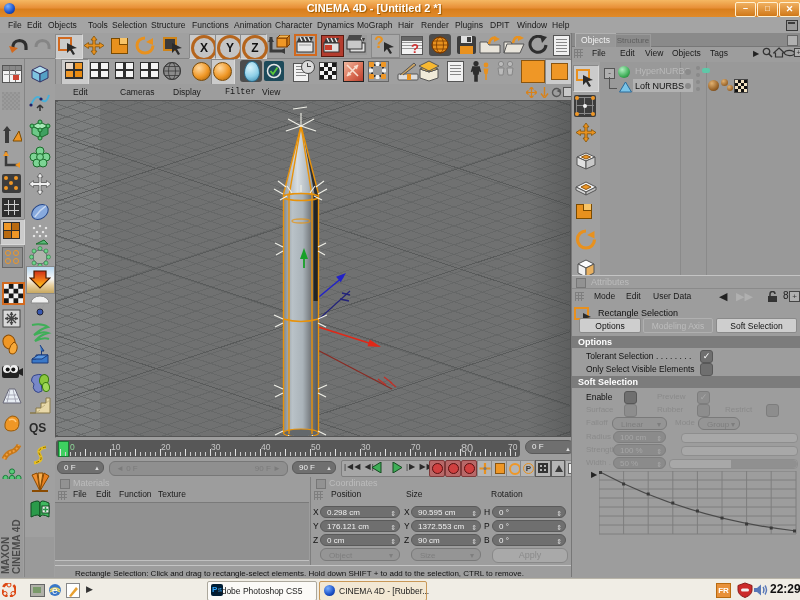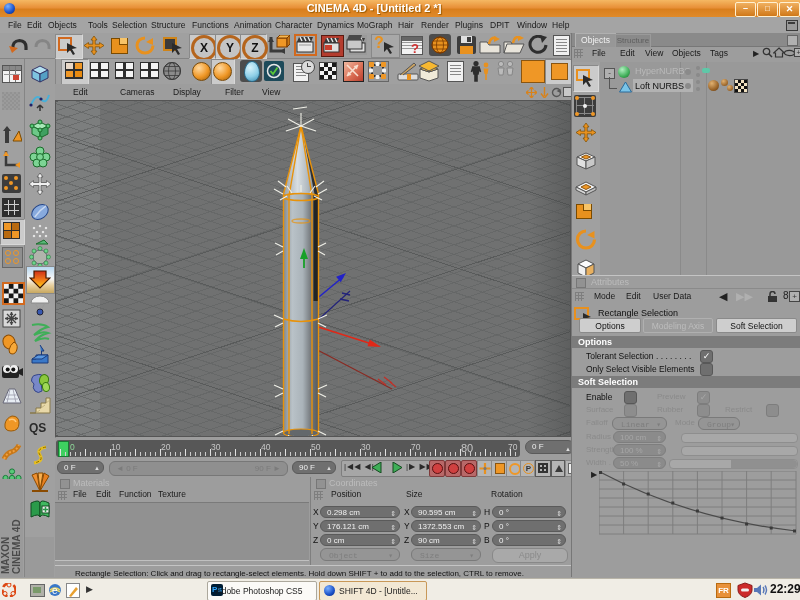--- a/index.html
+++ b/index.html
@@ -8,21 +8,21 @@
 .pressed{background:#cbcbcb;border-top:1px solid #8a8a8a;border-left:1px solid #8a8a8a;border-right:1px solid #d8d8d8;border-bottom:1px solid #d8d8d8;}
 .mi{display:inline-block;color:#1a1a1a;font-size:8.5px;}
 .hdr{position:absolute;left:0;width:100%;height:12px;background:#7c7c7c;color:#fff;font-weight:bold;font-size:9px;line-height:12px;padding-left:6px;box-sizing:border-box;}
 .field{position:absolute;height:12px;background:#6f6f6f;border-radius:6px;color:#f0f0f0;font-size:8px;line-height:12px;padding-left:6px;box-sizing:border-box;border:1px solid #5a5a5a;}
 .gfield{position:absolute;height:12px;background:#8b8b8b;border-radius:6px;color:#a6a6a6;font-size:8px;line-height:12px;padding-left:6px;box-sizing:border-box;border:1px solid #7e7e7e;}
 .spin{position:absolute;right:3px;top:1px;font-size:7px;color:#ddd;}
 .cb{position:absolute;width:11px;height:11px;border-radius:3px;background:#6f6f6f;border:1px solid #585858;color:#fff;font-size:9px;line-height:11px;text-align:center;}
 .gcb{position:absolute;width:11px;height:11px;border-radius:3px;background:#8d8d8d;border:1px solid #7d7d7d;color:#a8a8a8;font-size:9px;line-height:11px;text-align:center;}
 .lbl{position:absolute;color:#111;font-size:8.5px;}
 .glbl{position:absolute;color:#8a8a8a;font-size:8px;}
-.dd{position:absolute;height:13px;background:#959595;border-radius:6px;border:1px solid #7a7a7a;color:#7e7e7e;font-size:8px;line-height:13px;padding-left:8px;box-sizing:border-box;font-family:Liberation Mono, monospace;}
+.dd{position:absolute;height:13px;background:#959595;border-radius:6px;border:1px solid #7a7a7a;color:#7e7e7e;font-size:8px;line-height:13px;padding-left:8px;box-sizing:border-box;}
 </style></head>
 <body>
 <div id="root">
 
 <div class="abs" id="titlebar" style="left:0;top:0;width:800px;height:17px;background:linear-gradient(#f5b863,#e89038 45%,#d97f1e 55%,#e08a2a);border-bottom:1px solid #a05a10;">
  <div class="abs" style="left:4px;top:3px;width:11px;height:11px;border-radius:50%;background:radial-gradient(circle at 35% 30%,#7ab0ff,#1a50c8 60%,#0a2878);"></div>
  <div class="abs" style="left:0;top:2px;width:748px;text-align:center;color:#fff;font-weight:bold;font-size:11px;text-shadow:1px 1px 1px #9a5a00;">CINEMA 4D - [Untitled 2 *]</div>
  <div class="abs" style="left:735px;top:2px;width:19px;height:13px;background:linear-gradient(#f0b060,#d07818);border:1px solid #fff0d0;border-radius:2px;color:#fff;font-size:9px;font-weight:bold;text-align:center;line-height:10px;">–</div>
  <div class="abs" style="left:757px;top:2px;width:19px;height:13px;background:linear-gradient(#f0b060,#d07818);border:1px solid #fff0d0;border-radius:2px;color:#fff;font-size:8px;font-weight:bold;text-align:center;line-height:12px;">□</div>
  <div class="abs" style="left:779px;top:2px;width:19px;height:13px;background:linear-gradient(#f0b060,#d07818);border:1px solid #fff0d0;border-radius:2px;color:#fff;font-size:9px;font-weight:bold;text-align:center;line-height:12px;">✕</div>
@@ -465,21 +465,21 @@
         <rect x="15" y="9" width="7" height="7" fill="#f0f0f0" stroke="#104a20"></rect>
         <path d="M18.5 10 L18.5 15 M16 12.5 L21 12.5" stroke="#2a9a4a" stroke-width="1.5"></path>
       </svg>
  <div class="abs" style="left:0;top:478px;width:29px;height:40px;background:#9a9a9a;"></div>
 </div>
 
 <div class="abs" id="vpmenu" style="left:55px;top:84px;width:516px;height:16px;background:#9d9d9d;line-height:16px;">
  <span class="mi" style="position:absolute;left:18px;">Edit</span>
       <span class="mi" style="position:absolute;left:65px;">Cameras</span>
       <span class="mi" style="position:absolute;left:118px;">Display</span>
-      <span class="mi" style="position:absolute;left:170px;">Filter</span>
+      <span class="mi" style="position:absolute;left:170px;font-family:Liberation Mono, monospace;">Filter</span>
       <span class="mi" style="position:absolute;left:207px;">View</span>
  <svg class="abs" style="left:471px;top:3px;" width="11" height="11">
         <path d="M5.5 0 L5.5 11 M0 5.5 L11 5.5 M5.5 0 L3.5 2.5 M5.5 0 L7.5 2.5 M5.5 11 L3.5 8.5 M5.5 11 L7.5 8.5 M0 5.5 L2.5 3.5 M0 5.5 L2.5 7.5 M11 5.5 L8.5 3.5 M11 5.5 L8.5 7.5" stroke="#d8821a" stroke-width="1.2"></path>
       </svg>
  <svg class="abs" style="left:484px;top:3px;" width="11" height="11">
         <path d="M5.5 0 L5.5 9 M5.5 11 L2 6.5 M5.5 11 L9 6.5" stroke="#d8821a" stroke-width="1.4"></path>
       </svg>
  <svg class="abs" style="left:496px;top:3px;" width="11" height="11">
         <circle cx="5.5" cy="5.5" r="4" fill="none" stroke="#555" stroke-width="1.4"></circle>
         <path d="M9.5 2 L9.5 6 L5.5 4 Z" fill="#555"></path>
@@ -898,21 +898,21 @@
  <div class="abs" style="left:66px;top:4px;width:12px;height:13px;background:#fff;border:1px solid #888;"><svg width="12" height="13">
           <path d="M2 11 L9 2 L11 4 L4 12 Z" fill="#e8a030"></path>
         </svg></div>
  <div class="abs" style="left:86px;top:5px;color:#333;font-size:9px;">▶</div>
  <div class="abs" style="left:207px;top:2px;width:108px;height:18px;background:#fbfaf7;border:1px solid #aca89c;border-radius:2px;">
   <div class="abs" style="left:3px;top:2px;width:12px;height:12px;background:#001d34;border-radius:2px;color:#31a8ff;font-size:8px;font-weight:bold;text-align:center;line-height:12px;">Ps</div>
   <div class="abs" style="left:8px;top:4px;color:#1a1a1a;font-size:8.5px;white-space:nowrap;">Adobe Photoshop CS5</div>
  </div>
  <div class="abs" style="left:319px;top:2px;width:106px;height:18px;background:#f2e8d4;border:1px solid #c89858;border-radius:2px;">
   <div class="abs" style="left:4px;top:3px;width:11px;height:11px;border-radius:50%;background:radial-gradient(circle at 35% 30%,#7ab0ff,#1a50c8 60%,#0a2878);"></div>
-  <div class="abs" style="left:19px;top:4px;color:#1a1a1a;font-size:8.5px;white-space:nowrap;">SHIFT 4D - [Untitle...</div>
+  <div class="abs" style="left:19px;top:4px;color:#1a1a1a;font-size:8.5px;white-space:nowrap;">CINEMA 4D - [Rubber...</div>
  </div>
  <div class="abs" style="left:716px;top:4px;width:13px;height:13px;background:#e8913a;border:1px solid #b86a10;color:#fff;font-size:8px;font-weight:bold;text-align:center;line-height:13px;">FR</div>
  <svg class="abs" style="left:737px;top:3px;" width="16" height="16">
         <path d="M8 1 L15 3.5 L15 8 Q15 13 8 15.5 Q1 13 1 8 L1 3.5 Z" fill="#cc2a2a" stroke="#8a1a1a"></path>
         <rect x="4" y="6.5" width="8" height="3" rx="1.5" fill="#f0f0f0"></rect>
       </svg>
  <svg class="abs" style="left:753px;top:4px;" width="16" height="14">
         <path d="M1 5 L4 5 L8 1.5 L8 12.5 L4 9 L1 9 Z" fill="#5878b8"></path>
         <path d="M10 4 Q12 7 10 10 M12 2.5 Q15 7 12 11.5" stroke="#5878b8" stroke-width="1.4" fill="none"></path>
       </svg>

